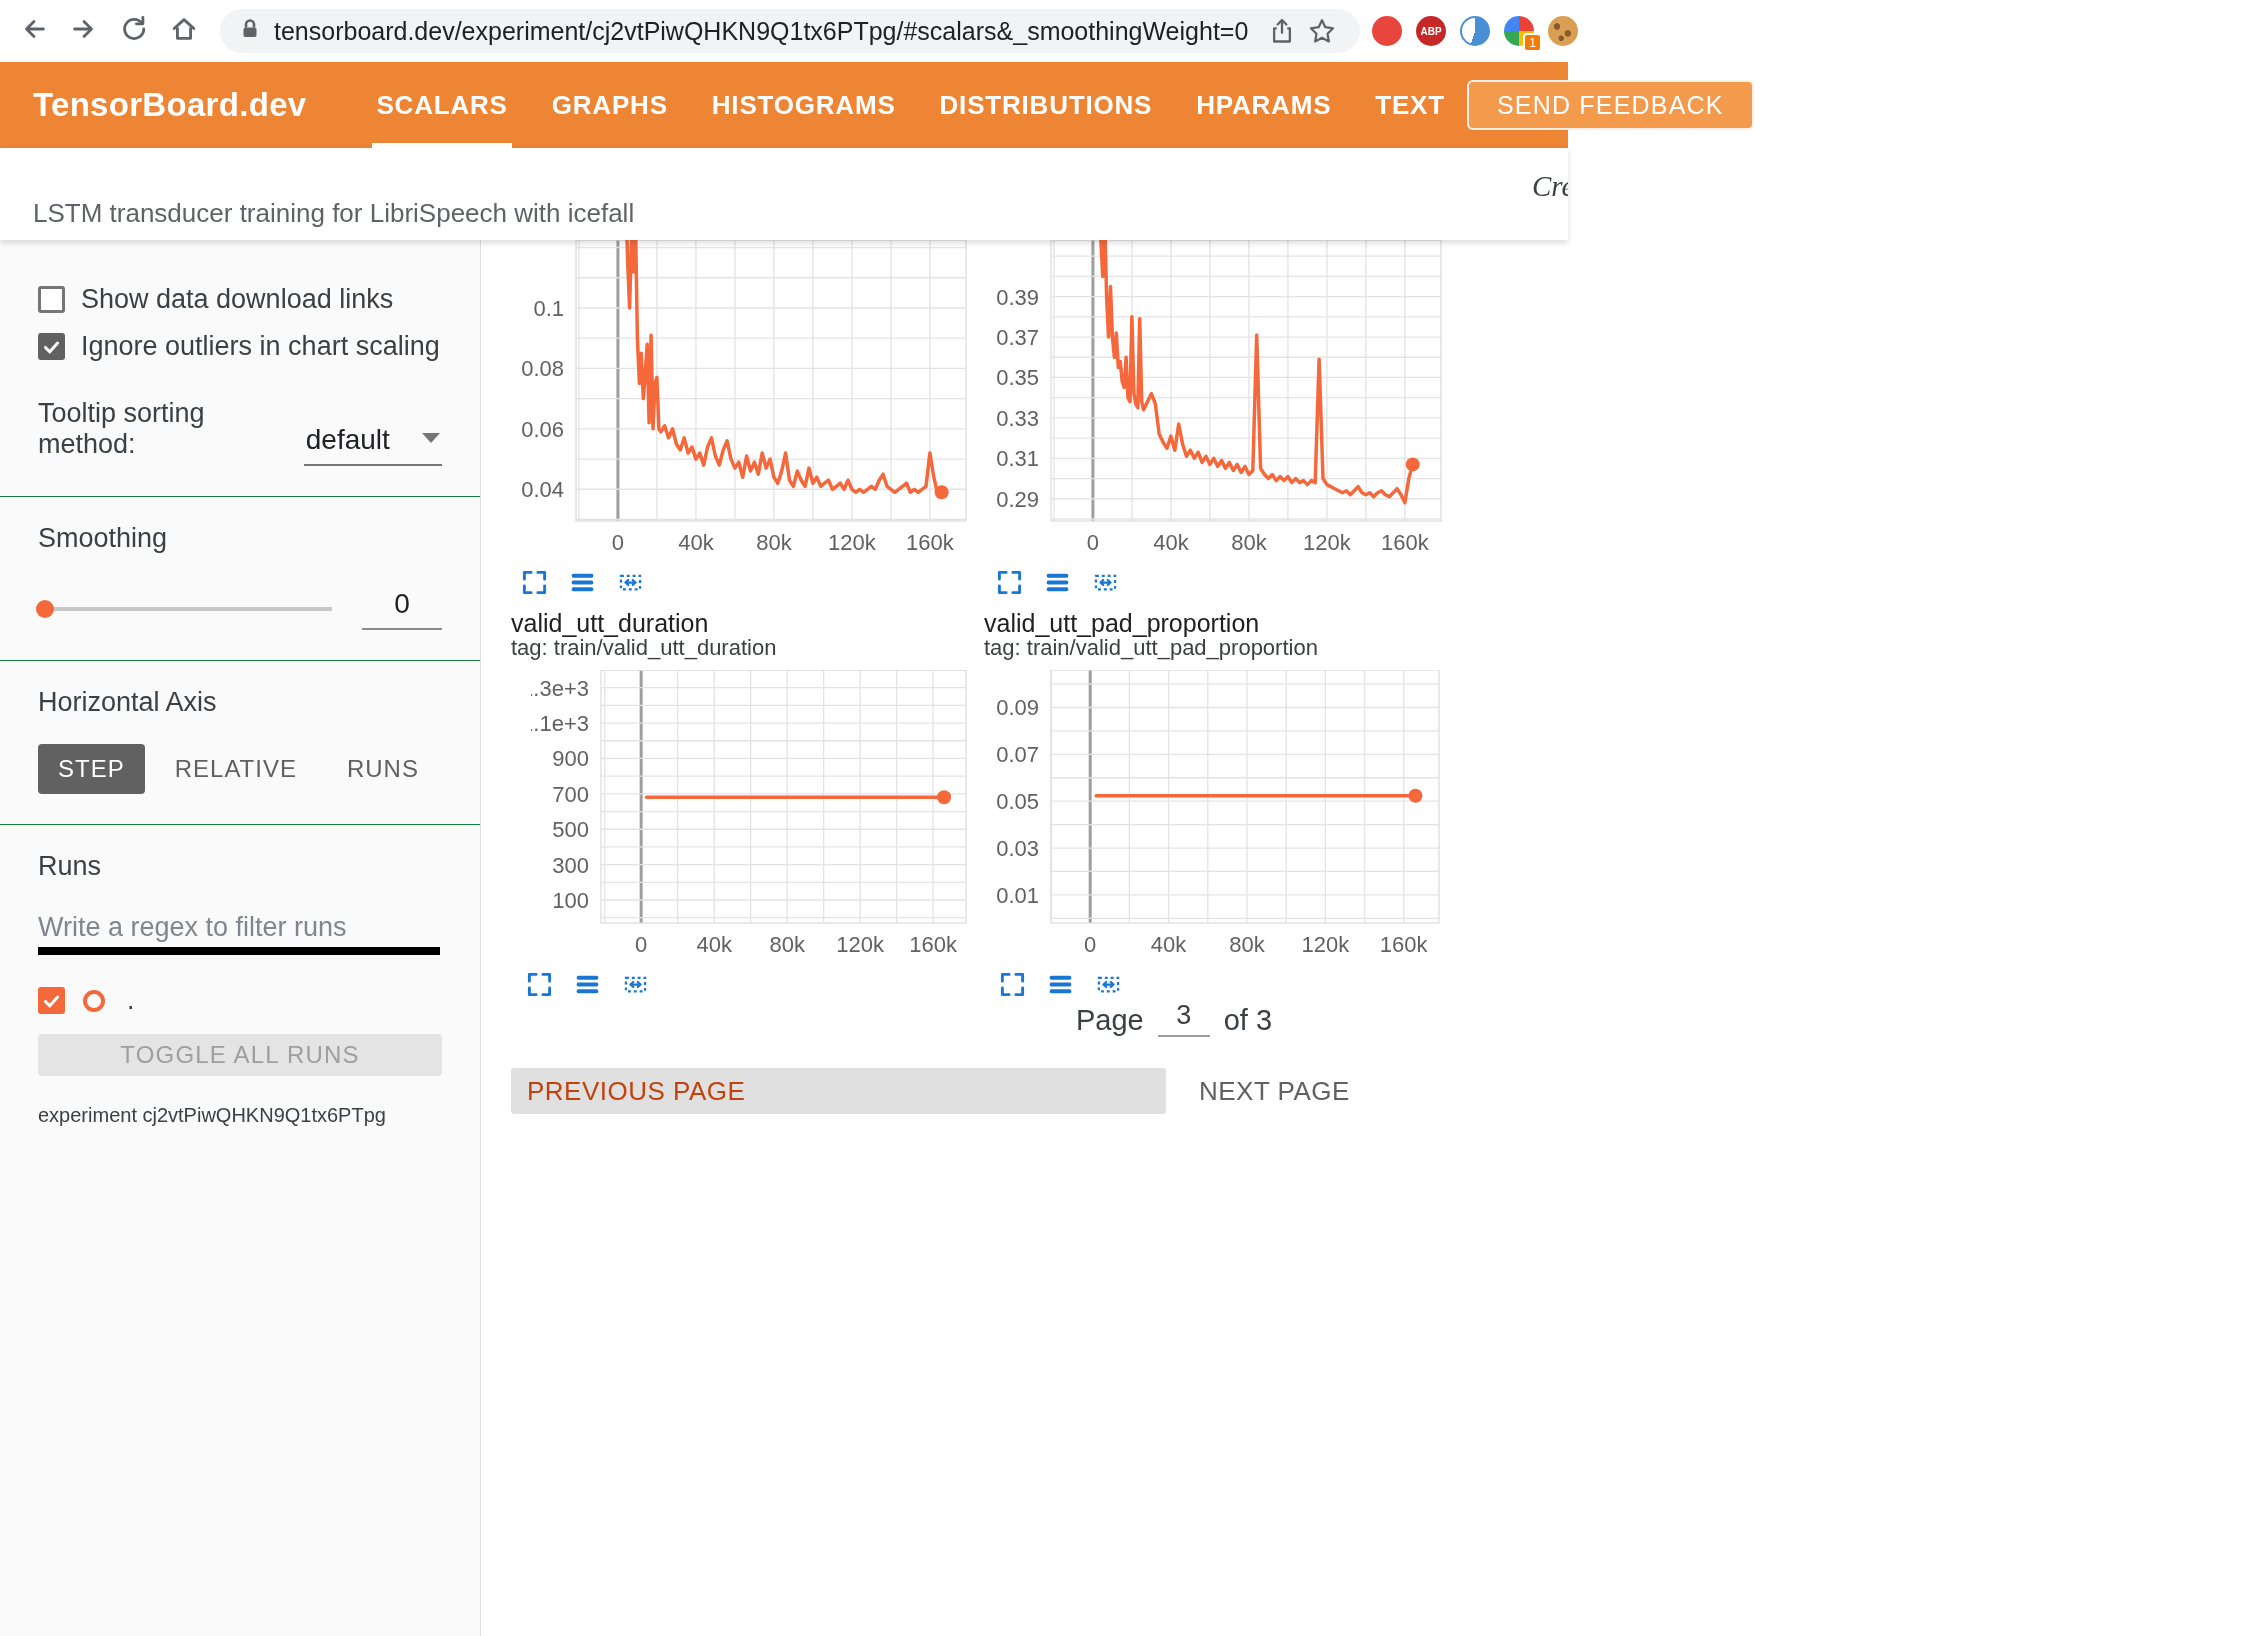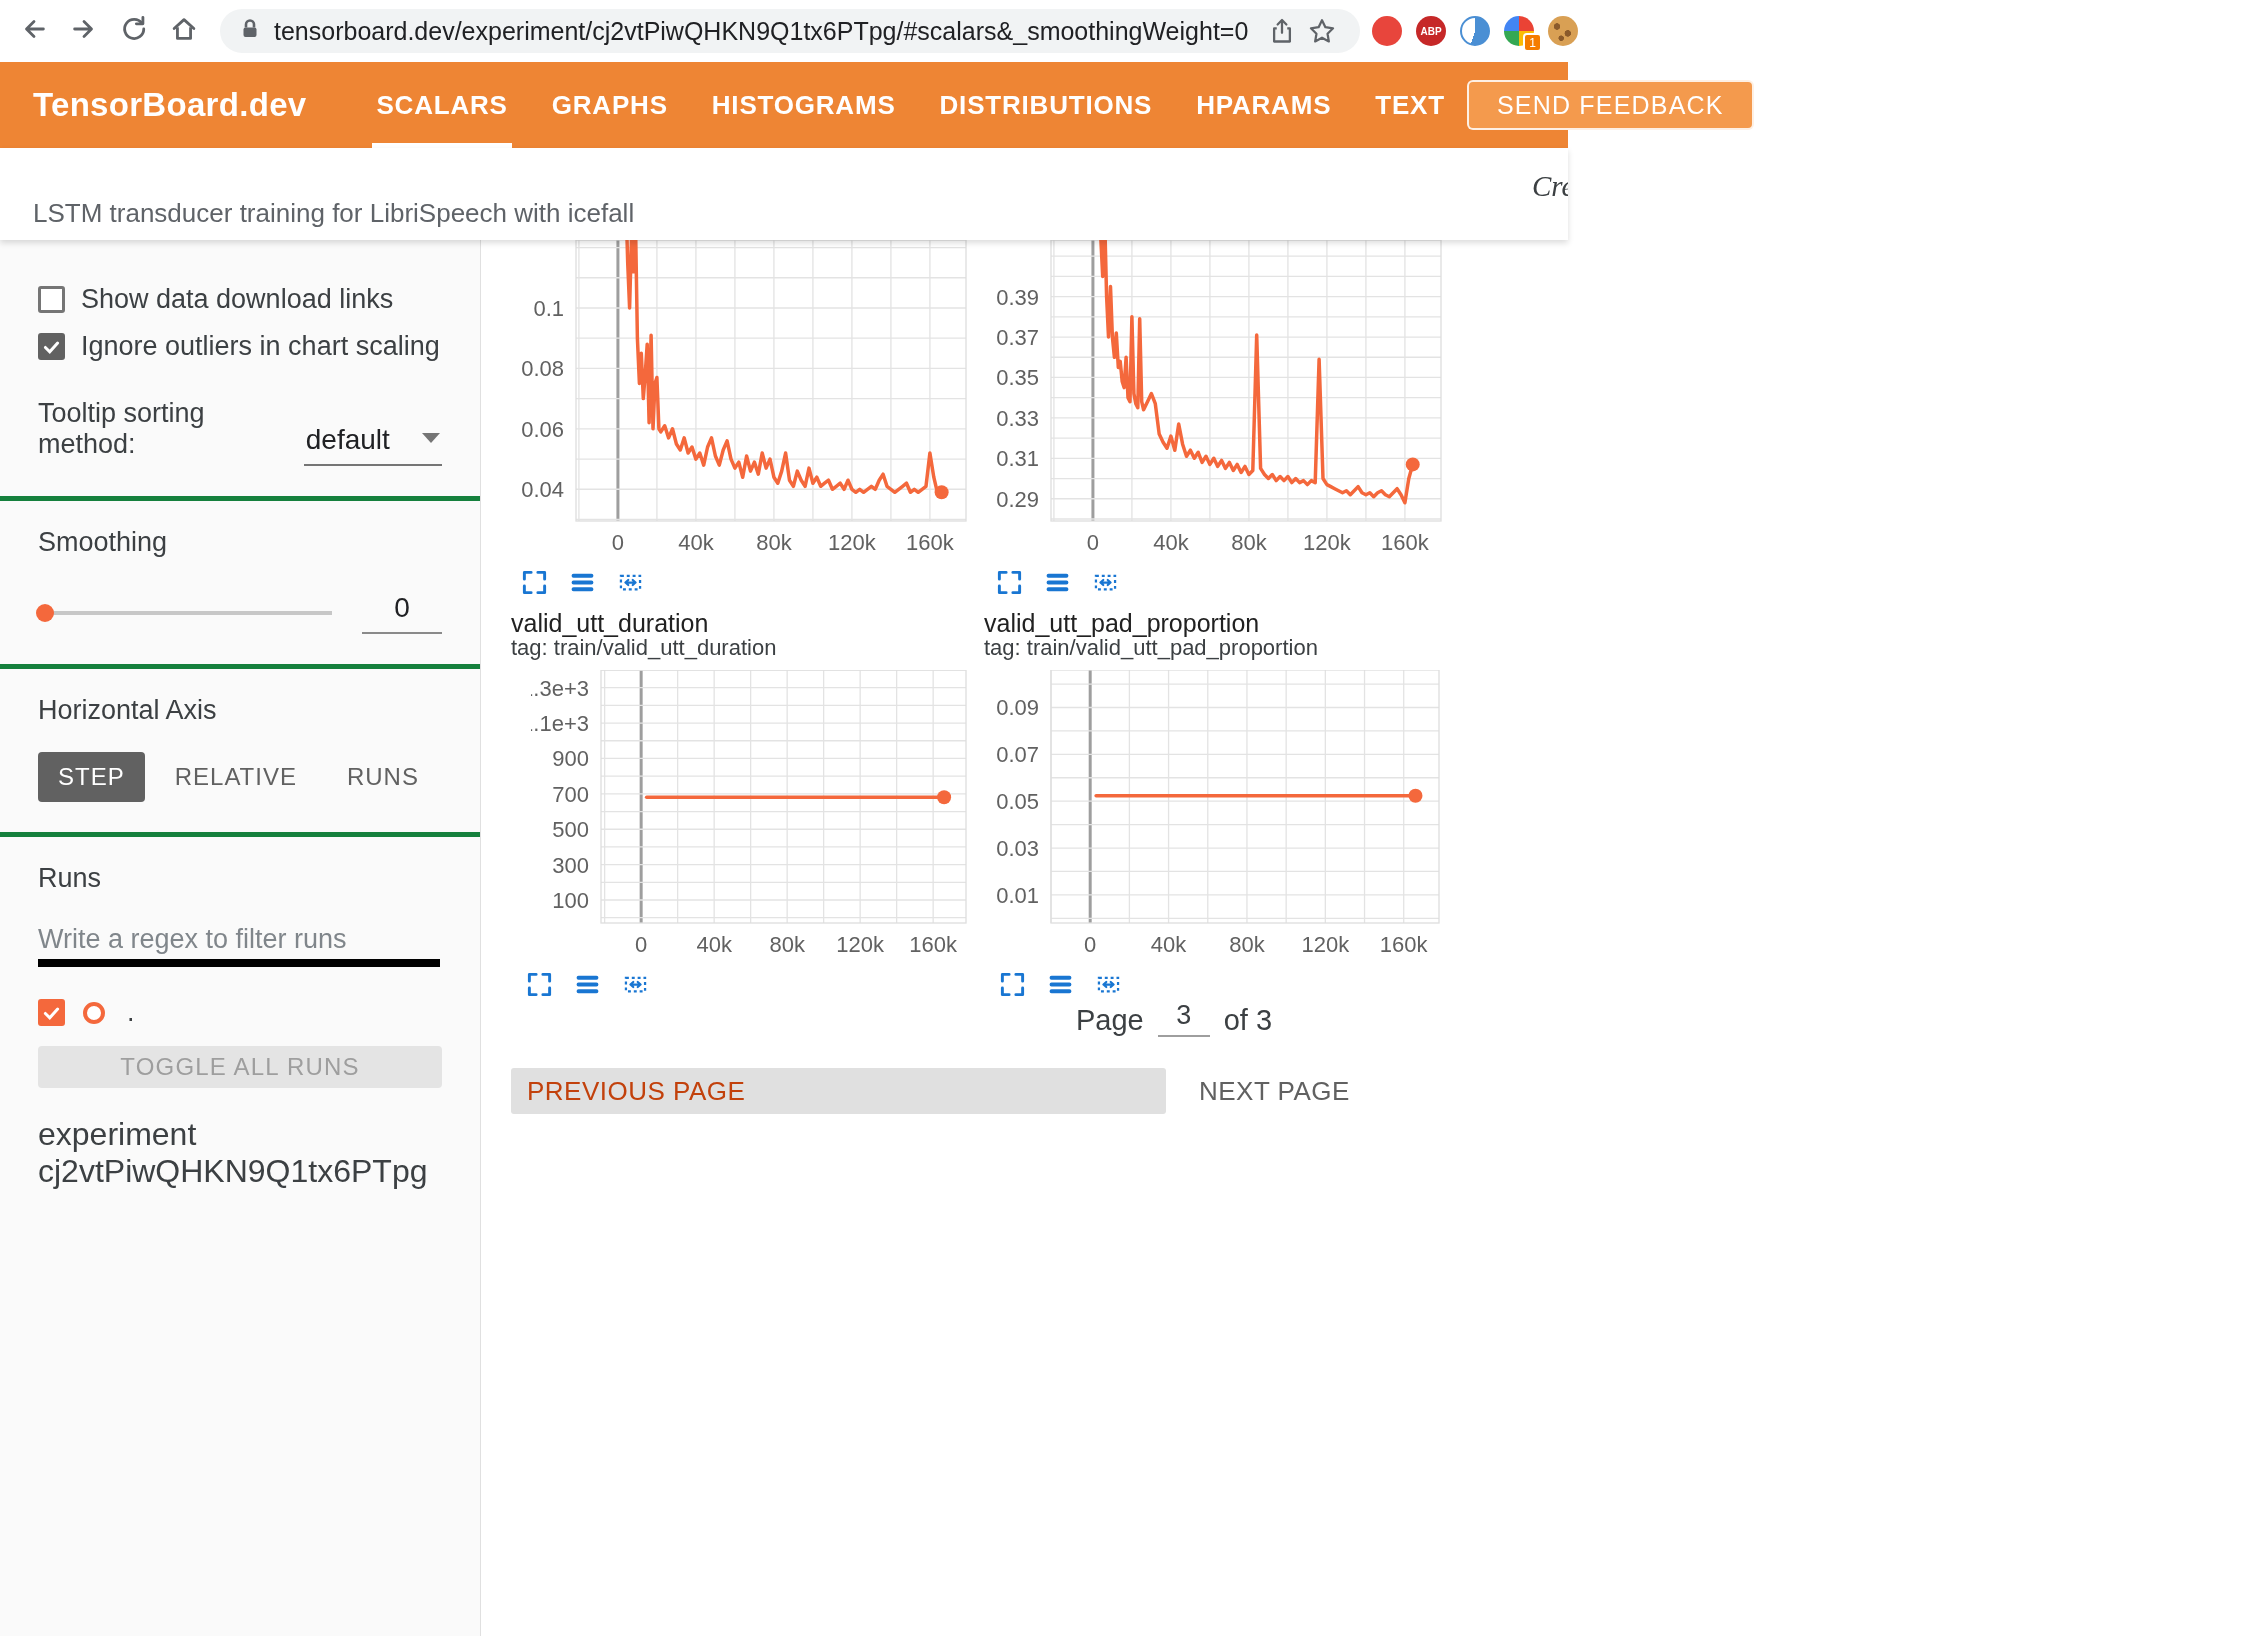--- a/index.html
+++ b/index.html
@@ -35,21 +35,21 @@
 
   
   .subheader { position:absolute; top:148px; left:0; width:1568px; height:92px; background:#fff; box-shadow:0 3px 6px rgba(0,0,0,0.14); z-index:5; overflow:hidden; }
   .exp-title { position:absolute; left:33px; top:50px; font-size:26px; color:#5f6368; }
   .crea-text { position:absolute; left:1532px; top:22px; font-size:29px; font-style:italic; font-family:"Liberation Serif", serif; color:#3c4043; white-space:nowrap; }
 
   
   .main { position:absolute; top:240px; left:0; width:1568px; height:1396px; background:#fff; }
 
   .sidebar { position:absolute; left:0; top:0; bottom:0; width:481px; background:#fafafa; border-right:1px solid #e0e0e0; }
-  .side-section { padding:26px 38px 30px; border-bottom:5px solid #15803d; }
+  .side-section { padding:26px 38px 30px; border-bottom:1px solid #15803d; }
   .side-section.first { padding-top:44px; }
   .side-section.last { border-bottom:none; }
   .chk-row { display:flex; align-items:center; margin-bottom:16px; cursor:pointer; }
   .chk { width:27px; height:27px; border:3px solid #757575; border-radius:3px; flex:0 0 auto; display:flex; align-items:center; justify-content:center; background:#fff; }
   .chk.checked { background:#616161; border-color:#616161; }
   .chk.accent { background:var(--accent,#f4683c); border-color:var(--accent,#f4683c); }
   .side-label { font-size:27px; color:#3c4043; margin-left:16px; }
   .tooltip-row { display:flex; align-items:flex-end; margin-top:36px; }
   .tooltip-label { font-size:27px; color:#3c4043; padding-bottom:6px; }
   .dropdown { margin-left:16px; width:150px; border-bottom:2px solid #757575; display:flex; justify-content:space-between; align-items:center; padding:2px 2px 8px; cursor:pointer; }
@@ -63,21 +63,21 @@
   .axis-row { display:flex; align-items:center; margin-top:26px; }
   .axis-btn { font-size:24px; letter-spacing:1px; padding:11px 20px; border-radius:4px; color:#616161; cursor:pointer; white-space:nowrap; }
   .axis-btn.active { background:#616161; color:#fff; }
   .axis-btn + .axis-btn { margin-left:10px; }
   .runs-input { margin-top:30px; width:402px; border:none; border-bottom:8px solid #000000; background:transparent; padding:0 0 4px 0; font-size:27px; color:#202124; font-family:"Liberation Sans", sans-serif; outline:none; }
   .runs-input::placeholder { color:#80868b; }
   .run-row { display:flex; align-items:center; margin-top:30px; }
   .run-circle { width:22px; height:22px; border-radius:50%; border:4px solid var(--accent,#f4683c); background:#fff; margin-left:18px; flex:0 0 auto; cursor:pointer; }
   .run-dot-label { margin-left:22px; font-size:27px; color:#3c4043; }
   .toggle-all { margin-top:18px; width:100%; height:42px; background:#e4e4e4; color:#9e9e9e; font-size:24px; letter-spacing:1.2px; border-radius:4px; display:flex; align-items:center; justify-content:center; cursor:pointer; }
-  .exp-name { margin-top:28px; font-size:32px; color:#3c4043; }
+  .exp-name { margin-top:28px; font-size:20px; color:#3c4043; }
 
   .content { position:absolute; left:481px; top:0; right:0; bottom:0; overflow:hidden; background:#fff; }
   .chart-block { position:absolute; }
   .chart-title { font-size:25px; line-height:26px; color:#212121; }
   .chart-tag { font-size:22px; line-height:24px; color:#3c4043; margin-bottom:10px; }
   .chart-plot { display:block; }
   .chart-toolbar { display:flex; gap:20px; margin-top:8px; margin-left:14px; }
   .tb-icon { width:28px; height:28px; color:var(--iconblue,#1976d2); cursor:pointer; display:flex; align-items:center; justify-content:center; }
 
   .pagination { position:absolute; left:595px; top:760px; display:flex; align-items:flex-end; font-size:29px; color:#3c4043; }

